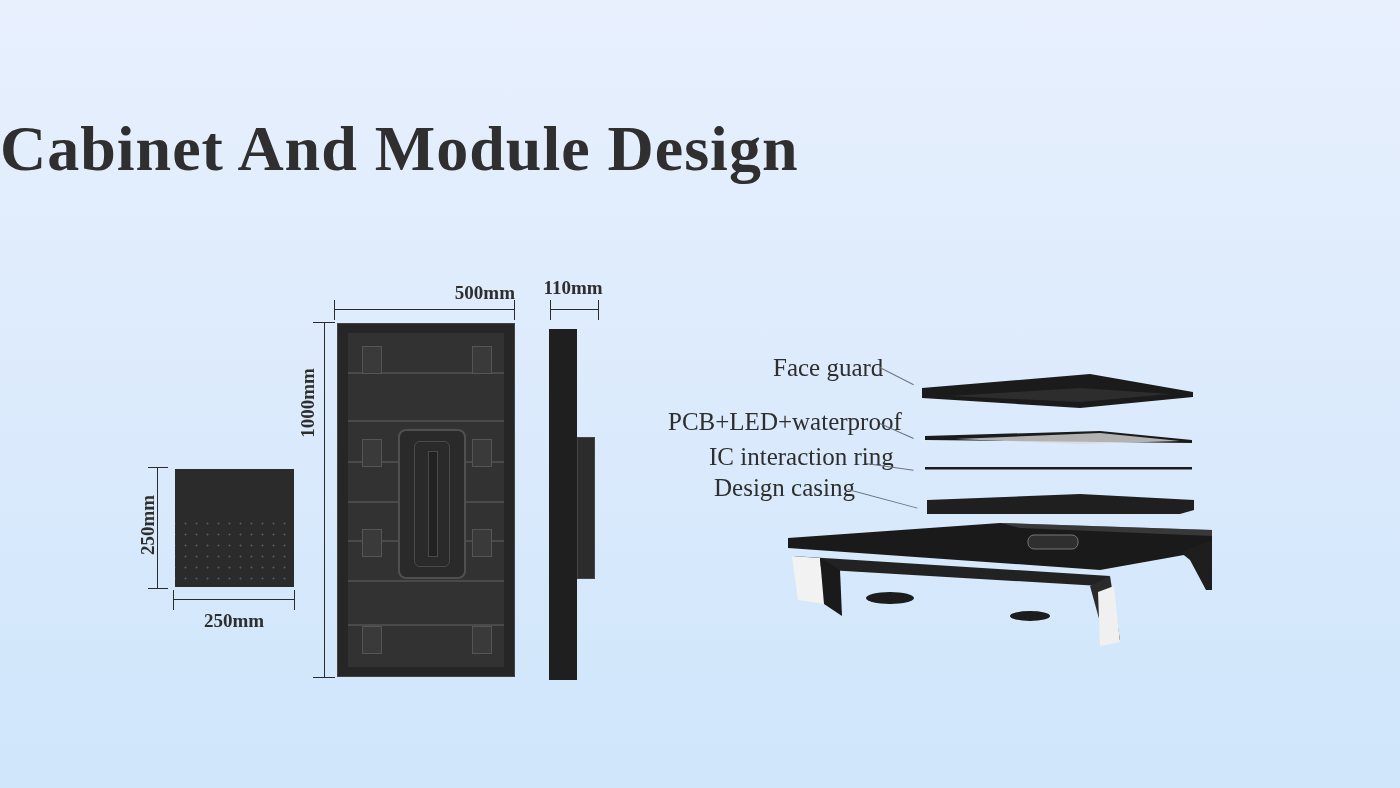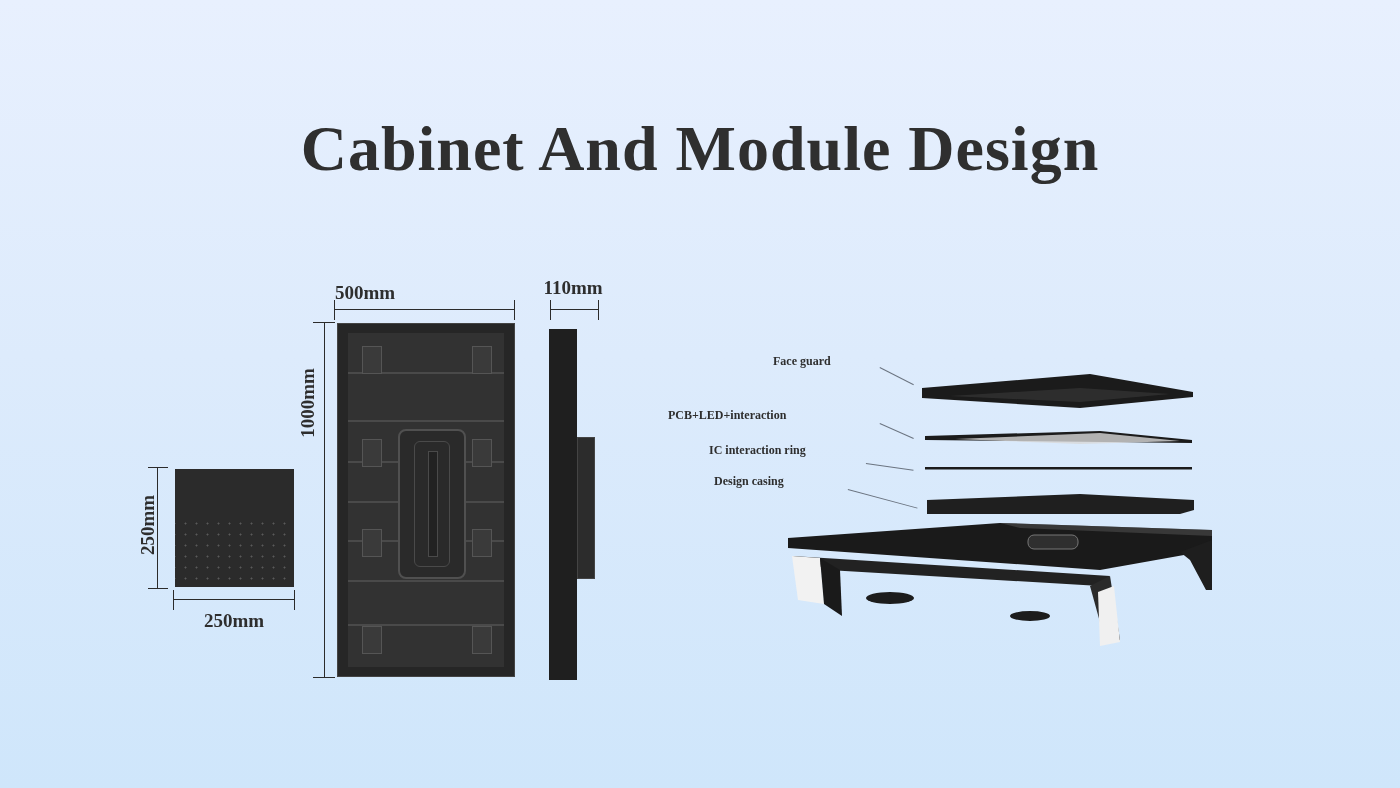--- a/index.html
+++ b/index.html
@@ -4,21 +4,21 @@
 <style>
   html, body { margin: 0; padding: 0; }
   body {
     width: 1400px; height: 788px; overflow: hidden; position: relative;
     background: linear-gradient(180deg, #e8f0fe 0%, #ddebfc 45%, #cfe6fb 100%);
     font-family: "Liberation Serif", "DejaVu Serif", serif;
     color: #2e2e2e;
   }
   .title {
     position: absolute; left: 0; width: 1400px; top: 112px;
-    text-align: center; font-size: 64px; font-weight: bold; letter-spacing: 1px;
+    font-size: 64px; font-weight: bold; letter-spacing: 1px;
     color: #2f2f2f;
   }
   .dim-label { position: absolute; font-size: 19px; font-weight: bold; color: #2e2e2e; white-space: nowrap; }
   .vlabel { transform: rotate(-90deg); transform-origin: center center; }
   .line { position: absolute; background: #2b2b2b; }
   .module-square {
     position: absolute; left: 175px; top: 469px; width: 119px; height: 118px;
     background: #2b2b2b;
     background-image: radial-gradient(circle, #5a5a5a 0.8px, transparent 1.2px);
     background-size: 11px 11px; background-position: 5px 60px;
@@ -30,21 +30,21 @@
   .cabinet .inner { position: absolute; left: 10px; top: 9px; right: 10px; bottom: 9px; background: #323232; }
   .cabinet .rail { position: absolute; left: 10px; right: 10px; height: 2px; background: #4a4a4a; }
   .cabinet .block { position: absolute; width: 18px; height: 26px; background: #3a3a3a; border: 1px solid #555; }
   .cabinet .plate { position: absolute; left: 60px; top: 105px; width: 68px; height: 150px; background: #2a2a2a; border: 2px solid #505050; border-radius: 8px; box-sizing: border-box; }
   .cabinet .plate::before { content: ""; position: absolute; left: 14px; right: 14px; top: 10px; bottom: 10px; border: 1px solid #4a4a4a; border-radius: 6px; }
   .cabinet .plate::after { content: ""; position: absolute; left: 28px; width: 8px; top: 20px; bottom: 20px; background: #222; border: 1px solid #4a4a4a; }
   .side { position: absolute; left: 549px; top: 329px; width: 28px; height: 351px; background: #1f1f1f; }
   .side .bracket { position: absolute; left: 28px; top: 108px; width: 16px; height: 140px; background: #2c2c2c; border: 1px solid #444; }
   .layer { position: absolute; }
   .leader { position: absolute; height: 1px; background: #6b7480; transform-origin: 0 0; }
-  .part-label { position: absolute; font-size: 12px; font-weight: bold; color: #2e2e2e; white-space: nowrap; }
+  .part-label { position: absolute; font-size: 25px; font-weight: normal; color: #2e2e2e; white-space: nowrap; }
 </style>
 </head>
 <body>
 
 <div class="title">Cabinet And Module Design</div>
 
 <div>
   <div class="module-square"></div>
 
   <div class="line" style="left:157px;top:467px;width:1px;height:122px;"></div>
@@ -75,21 +75,21 @@
     <div class="block" style="left:24px;top:205px"></div>
     <div class="block" style="left:134px;top:205px"></div>
     <div class="block" style="left:24px;top:302px"></div>
     <div class="block" style="left:134px;top:302px"></div>
     <div class="plate"></div>
   </div>
 
   <div class="line" style="left:335px;top:309px;width:180px;height:1px;"></div>
   <div class="line" style="left:334px;top:300px;width:1px;height:20px;"></div>
   <div class="line" style="left:514px;top:300px;width:1px;height:20px;"></div>
-  <div class="dim-label" style="left:335px;top:282px;width:180px;text-align:left;">500mm</div>
+  <div class="dim-label" style="left:335px;top:282px;width:180px;text-align:right;">500mm</div>
 
   <div class="line" style="left:324px;top:323px;width:1px;height:355px;"></div>
   <div class="line" style="left:313px;top:322px;width:22px;height:1px;"></div>
   <div class="line" style="left:313px;top:677px;width:22px;height:1px;"></div>
   <div class="dim-label vlabel" style="left:258px;top:392px;width:100px;text-align:center;">1000mm</div>
 </div>
 
 <div>
   <div class="side">
     <div class="bracket"></div>
@@ -122,21 +122,21 @@
     <polygon points="318,232 334,226 340,282 320,286" fill="#f0f0f0"></polygon>
     <polygon points="400,192 432,180 432,230 426,230 410,200" fill="#1e1e1e"></polygon>
     <ellipse cx="110" cy="238" rx="24" ry="6" fill="#1c1c1c"></ellipse>
     <ellipse cx="250" cy="256" rx="20" ry="5" fill="#1c1c1c"></ellipse>
     <rect x="248" y="175" width="50" height="14" rx="6" fill="#2f2f2f" stroke="#777" stroke-width="1"></rect>
   </svg>
 
   <div class="part-label" style="left:773px;top:354px;">Face guard</div>
   <div class="leader" style="left:880px;top:367px;width:38px;transform:rotate(27deg);"></div>
 
-  <div class="part-label" style="left:668px;top:408px;">PCB+LED+interaction</div>
+  <div class="part-label" style="left:668px;top:408px;">PCB+LED+waterproof</div>
   <div class="leader" style="left:880px;top:423px;width:37px;transform:rotate(24deg);"></div>
 
   <div class="part-label" style="left:709px;top:443px;">IC interaction ring</div>
   <div class="leader" style="left:866px;top:463px;width:48px;transform:rotate(8deg);"></div>
 
   <div class="part-label" style="left:714px;top:474px;">Design casing</div>
   <div class="leader" style="left:848px;top:489px;width:72px;transform:rotate(15deg);"></div>
 </div>
 
 </body></html>

